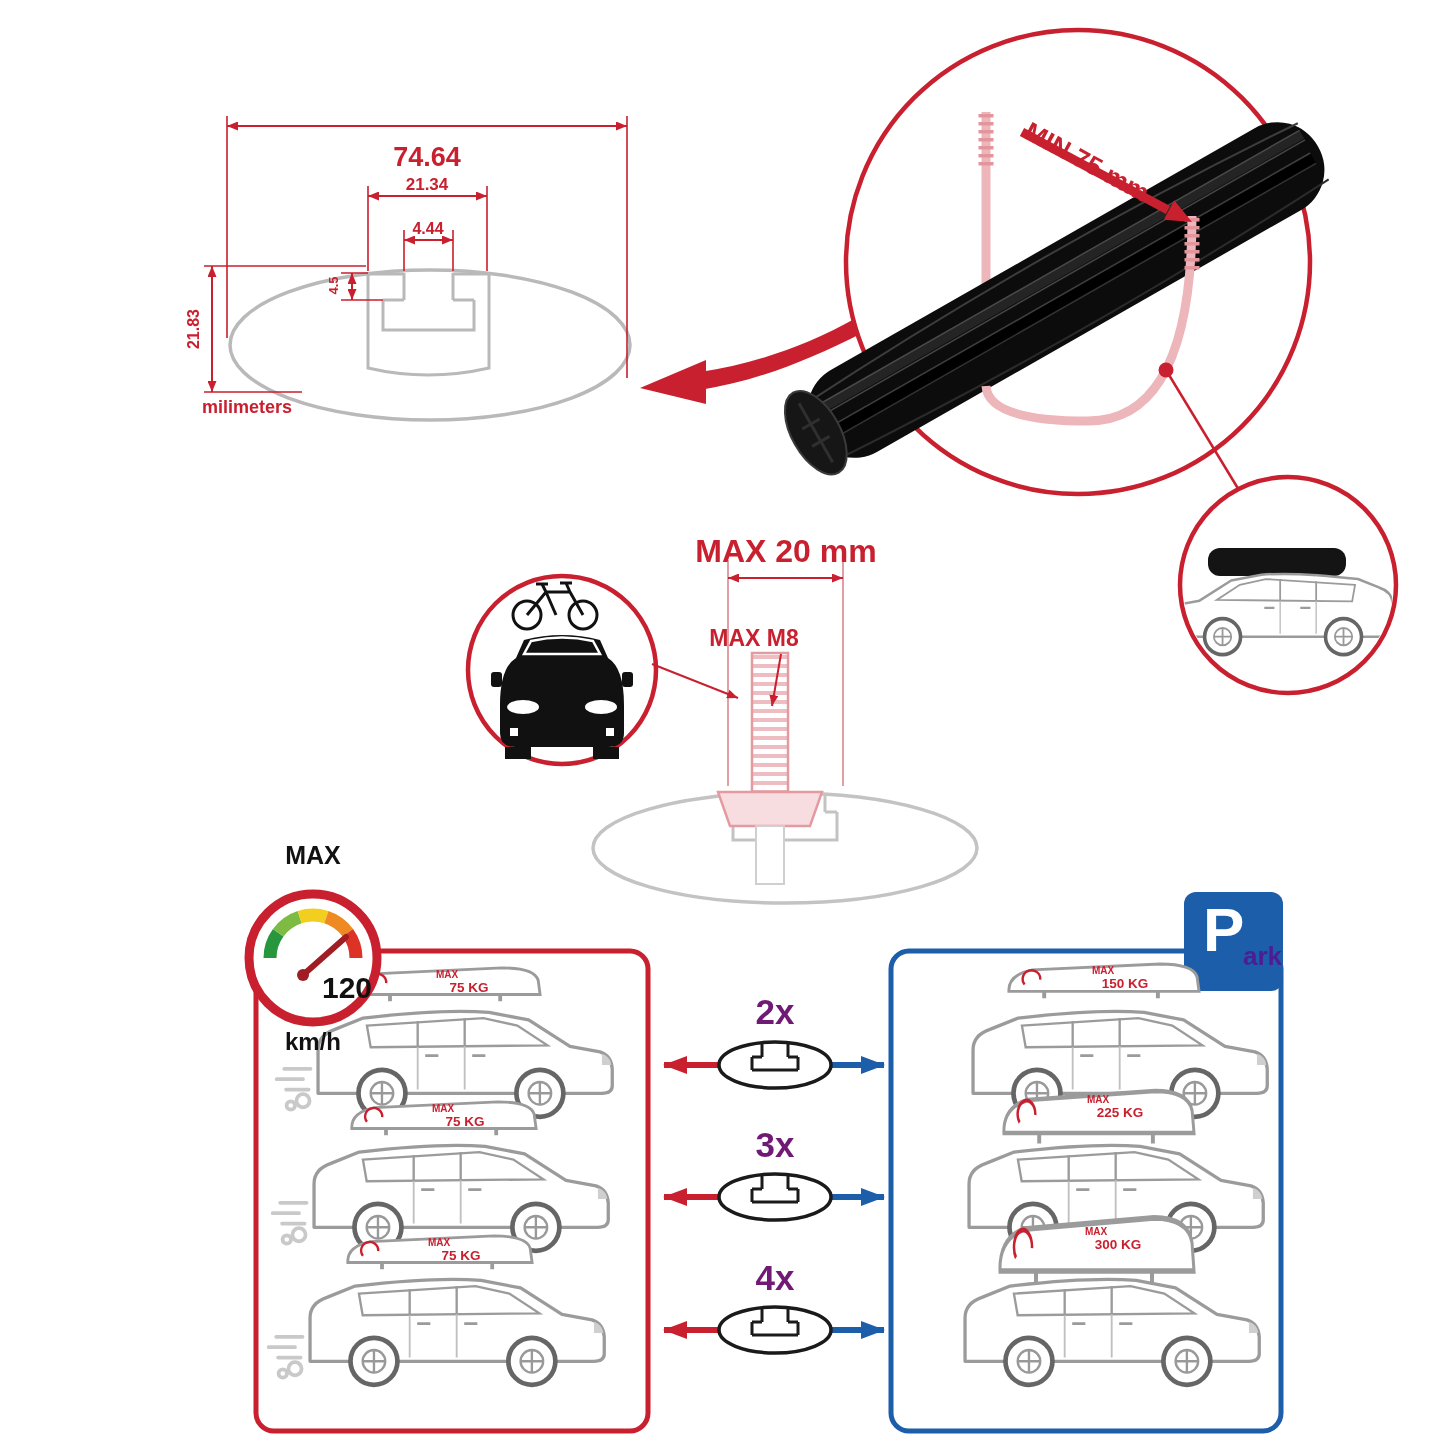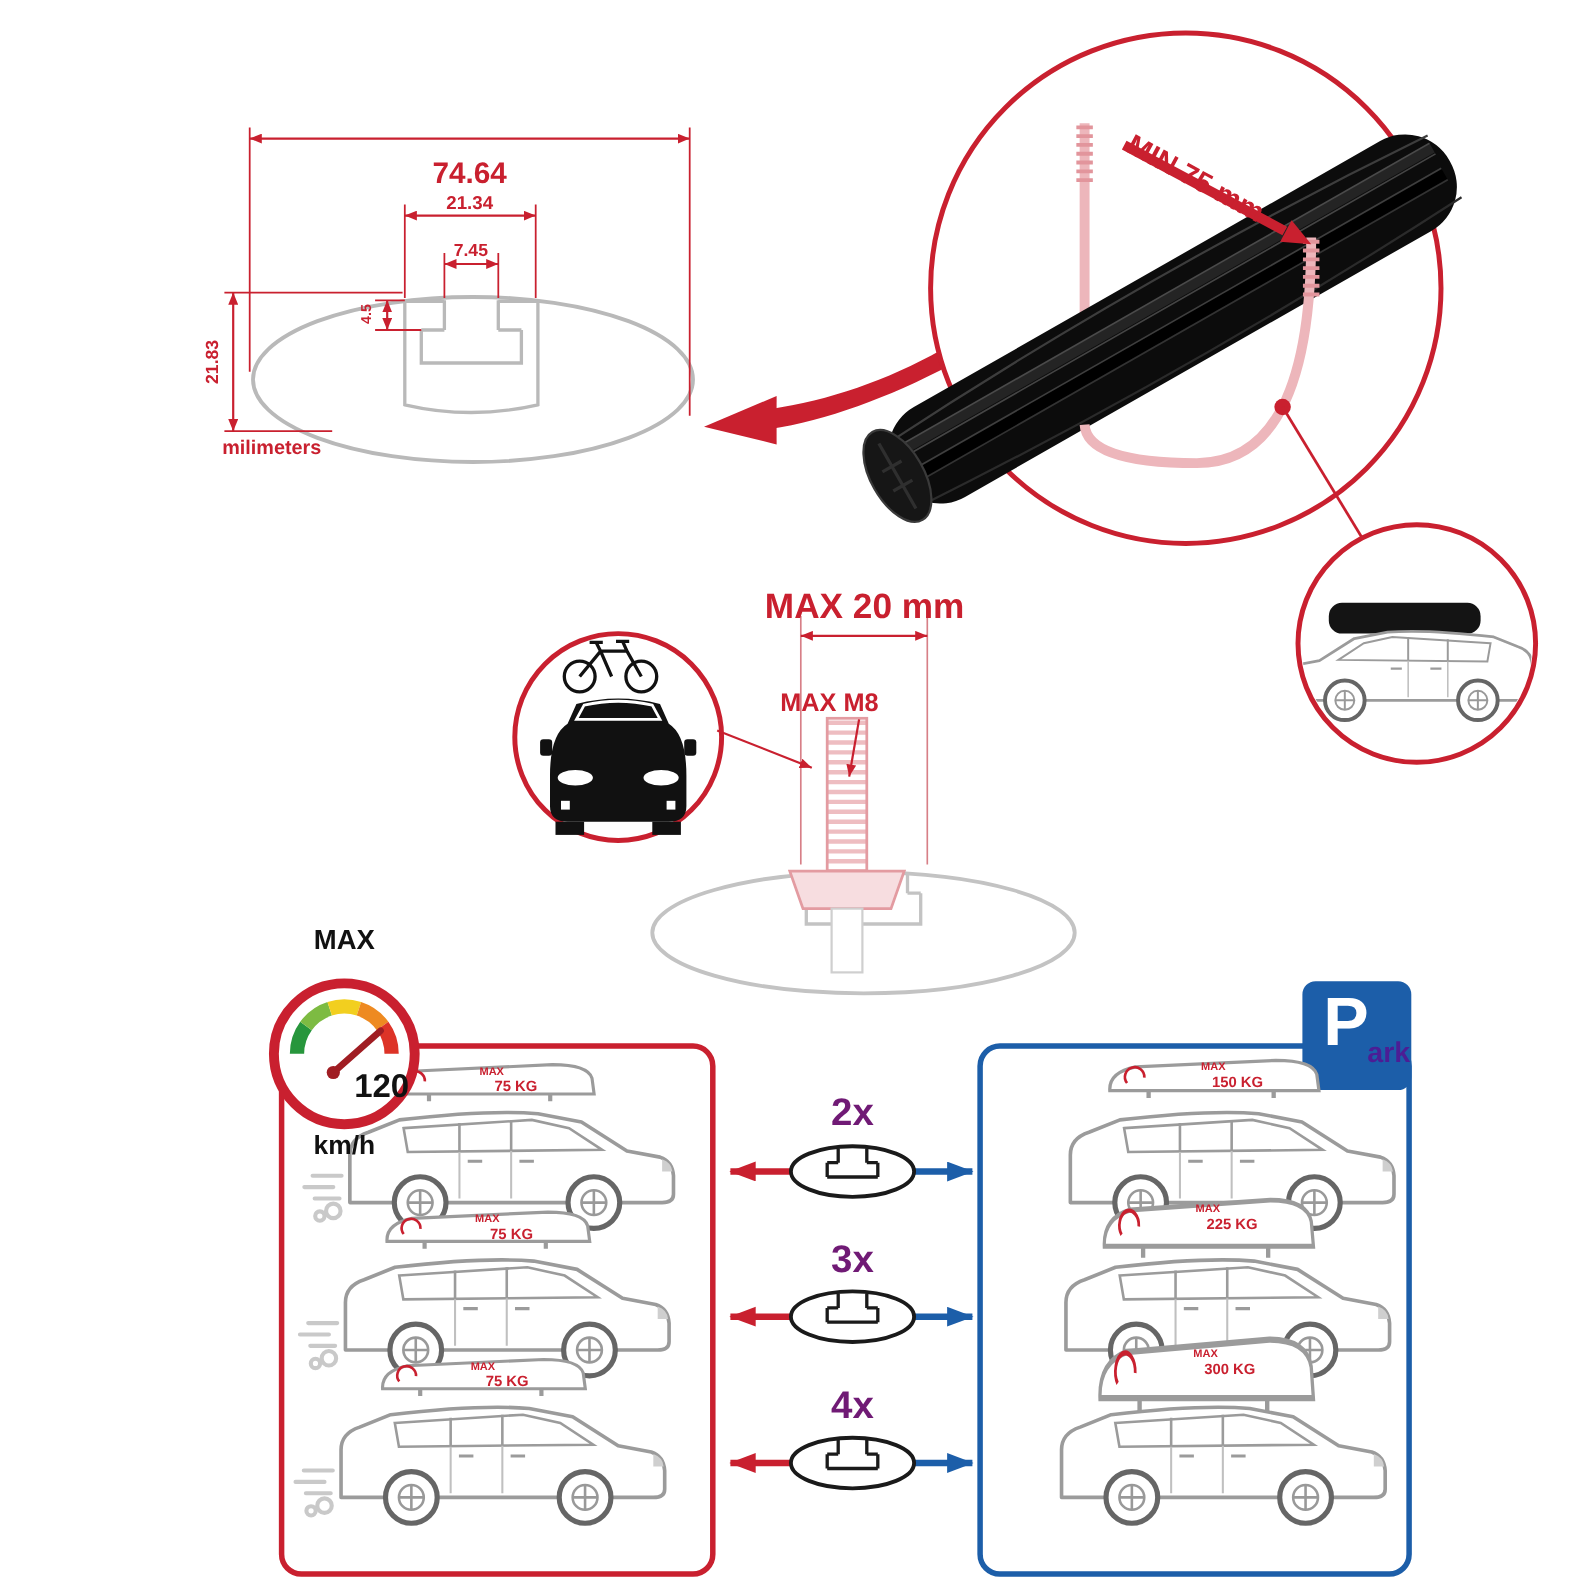--- a/index.html
+++ b/index.html
@@ -222,21 +222,21 @@
         <path d="M 347.8,932.7 A 43,43 0 0 1 356,958" stroke="#dd3327"></path>
       </g>
       <line x1="303" y1="975" x2="346" y2="937" stroke="#a01d23" stroke-width="6" stroke-linecap="round"></line>
       <circle cx="303" cy="975" r="6" fill="#a01d23"></circle>
     </g>
   </g>
 </svg>
 
 <div class="t ctr" style="left:427px;top:102px;font-size:27px;margin-top:40px;">74.64</div>
 <div class="t ctr" style="left:427px;top:175px;font-size:17px;text-align:center;">21.34</div>
-<div class="t ctr" style="left:428px;top:220px;font-size:16px;">7.45</div>
+<div class="t ctr" style="left:428px;top:220px;font-size:16px;">4.44</div>
 <div class="t" style="left:324px;top:278px;font-size:13px;transform:rotate(-90deg);">4.5</div>
 <div class="t" style="left:174px;top:320px;font-size:16px;transform:rotate(-90deg);">21.83</div>
 <div class="t" style="left:202px;top:397px;font-size:18px;">milimeters</div>
 
 <div class="t" style="left:1034px;top:116px;font-size:26px;transform:rotate(28.5deg);transform-origin:left top;">MIN 75 mm</div>
 
 <div class="t ctr" style="left:786px;top:533px;font-size:32px;">MAX 20 mm</div>
 <div class="t ctr" style="left:754px;top:625px;font-size:23px;">MAX M8</div>
 
 <div class="t ctr blk" style="left:313px;top:841px;font-size:25px;">MAX</div>

